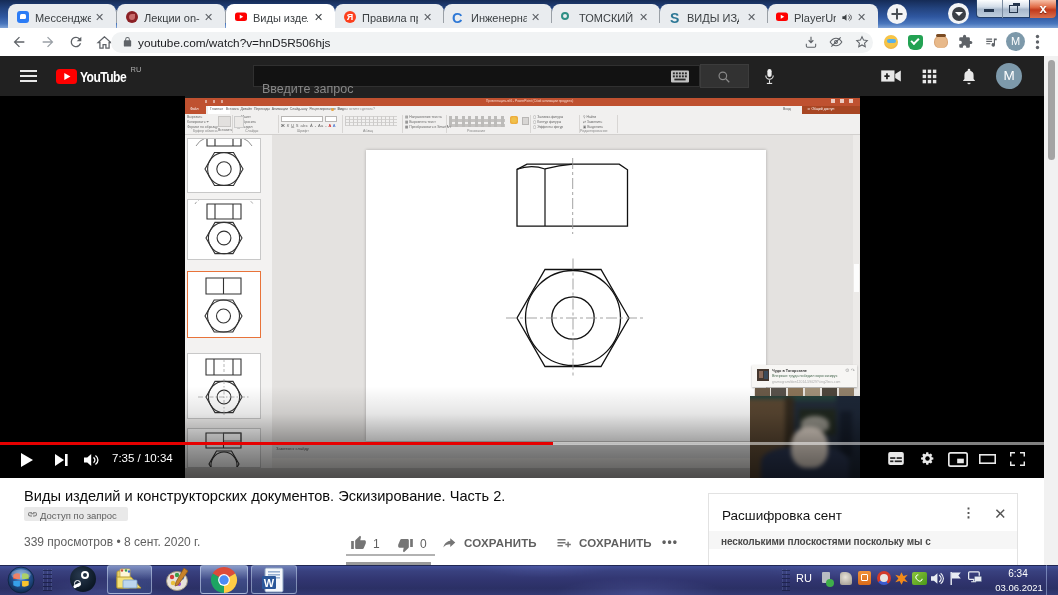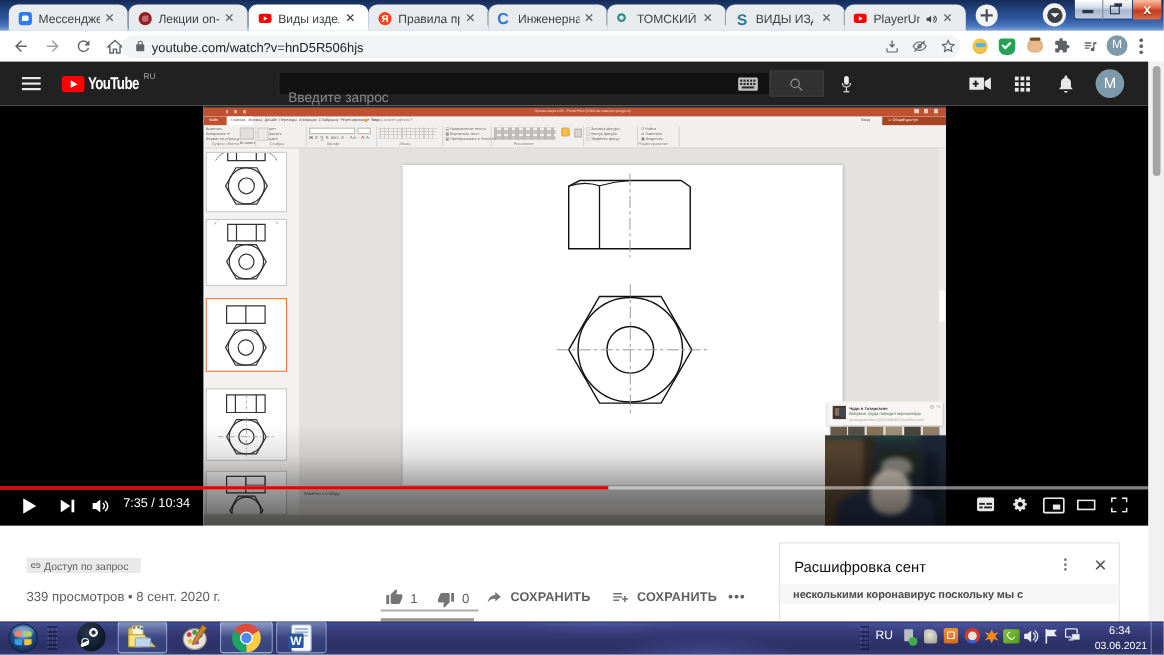--- a/index.html
+++ b/index.html
@@ -427,20 +427,21 @@
       </svg>
     <svg class="abs" style="left:1010px;top:356px;width:15px;height:14px;" viewBox="0 0 24 22">
         <path d="M1 7V1h7M16 1h7v6M23 15v6h-7M8 21H1v-6" fill="none" stroke="#e9e9e9" stroke-width="2.6"></path>
       </svg>
   </div>
 
   <div class="abs" style="left:1044px;top:56px;width:14px;height:508.5px;background:#f1f1f1;"></div>
   <div class="abs" style="left:1047.5px;top:60px;width:7px;height:100px;background:#a4a4a4;border-radius:4px;"></div>
 
   <div class="abs" id="belowvideo" style="left:0;top:478px;width:1044px;height:86.5px;background:#fff;">
+    <div class="abs" style="left:24px;top:9.5px;font-size:14.6px;color:#0b0b0b;">Виды изделий и конструкторских документов. Эскизирование. Часть 2.</div>
     <div class="abs" style="left:24px;top:29px;width:104px;height:14px;background:#e9e9e9;border-radius:2px;"></div>
     <svg class="abs" style="left:28px;top:33px;width:9px;height:6px;" viewBox="0 0 18 10">
         <path d="M5 1h3v2H5a3 3 0 0 0 0 6h3v2H5A5 5 0 0 1 5 1zM13 1h-3v2h3a3 3 0 0 1 0 6h-3v2h3a5 5 0 0 0 0-10zM5 4h8v2H5z" fill="#737373" transform="scale(1,0.9)"></path>
       </svg>
     <div class="abs" style="left:40px;top:32px;font-size:9.5px;color:#606060;">Доступ по запрос</div>
     <div class="abs" style="left:24px;top:57px;font-size:12px;color:#606060;">339 просмотров • 8 сент. 2020 г.</div>
 
     <svg class="abs" style="left:350px;top:57px;width:17px;height:16px;" viewBox="0 0 24 24" fill="#757575">
         <path d="M1 21h4V9H1v12zM23 10c0-1.1-.9-2-2-2h-6.3l.95-4.6.03-.3c0-.4-.17-.8-.44-1.06L14.2 1 7.6 7.6C7.2 7.9 7 8.4 7 9v10c0 1.1.9 2 2 2h9c.8 0 1.5-.5 1.8-1.2l3-7.05c.1-.23.2-.47.2-.75v-2z"></path>
       </svg>
@@ -458,21 +459,21 @@
       </svg>
     <div class="abs" style="left:579px;top:58.5px;font-size:11.5px;font-weight:bold;color:#606060;letter-spacing:.2px;">СОХРАНИТЬ</div>
     <div class="abs" style="left:662px;top:56.5px;font-size:12px;font-weight:bold;color:#606060;letter-spacing:1.2px;">•••</div>
     <div class="abs" style="left:346px;top:76px;width:89px;height:2px;background:#b2b2b2;"></div>
 
     <div class="abs" style="left:708px;top:15px;width:310px;height:71.5px;border:1px solid #e2e2e2;border-bottom:none;background:#fff;"></div>
     <div class="abs" style="left:722px;top:29.5px;font-size:13.5px;color:#111;">Расшифровка сент</div>
     <div class="abs" style="left:962px;top:27px;font-size:13px;color:#555;font-weight:bold;">⋮</div>
     <div class="abs" style="left:994px;top:27px;font-size:15px;color:#555;">✕</div>
     <div class="abs" style="left:709px;top:53px;width:308px;height:18px;background:#f6f6f6;"></div>
-    <div class="abs" style="left:721px;top:58px;font-size:10px;font-weight:bold;color:#4a4a4a;letter-spacing:-0.1px;">несколькими коронавирус поскольку мы с</div>
+    <div class="abs" style="left:721px;top:58px;font-size:10px;font-weight:bold;color:#4a4a4a;letter-spacing:-0.1px;">несколькими плоскостями поскольку мы с</div>
   </div>
 
   <div class="abs" style="left:346px;top:561.5px;width:85px;height:3px;background:#9a9a9a;"></div>
 
   <div class="abs" id="taskbar" style="left:0;top:564.5px;width:1058px;height:30.5px;background:
     radial-gradient(ellipse 120px 22px at 640px 28px, rgba(105,115,200,.3), transparent 70%),
     radial-gradient(ellipse 150px 20px at 870px 4px, rgba(95,105,190,.28), transparent 70%),
     radial-gradient(ellipse 100px 18px at 545px 0px, rgba(105,115,200,.25), transparent 70%),
     radial-gradient(ellipse 90px 18px at 100px 26px, rgba(105,115,200,.25), transparent 70%),
     linear-gradient(180deg,#0f1330 0%,#414e96 5%,#39417f 20%,#313570 50%,#2b3065 78%,#333a74 100%);overflow:hidden;">

